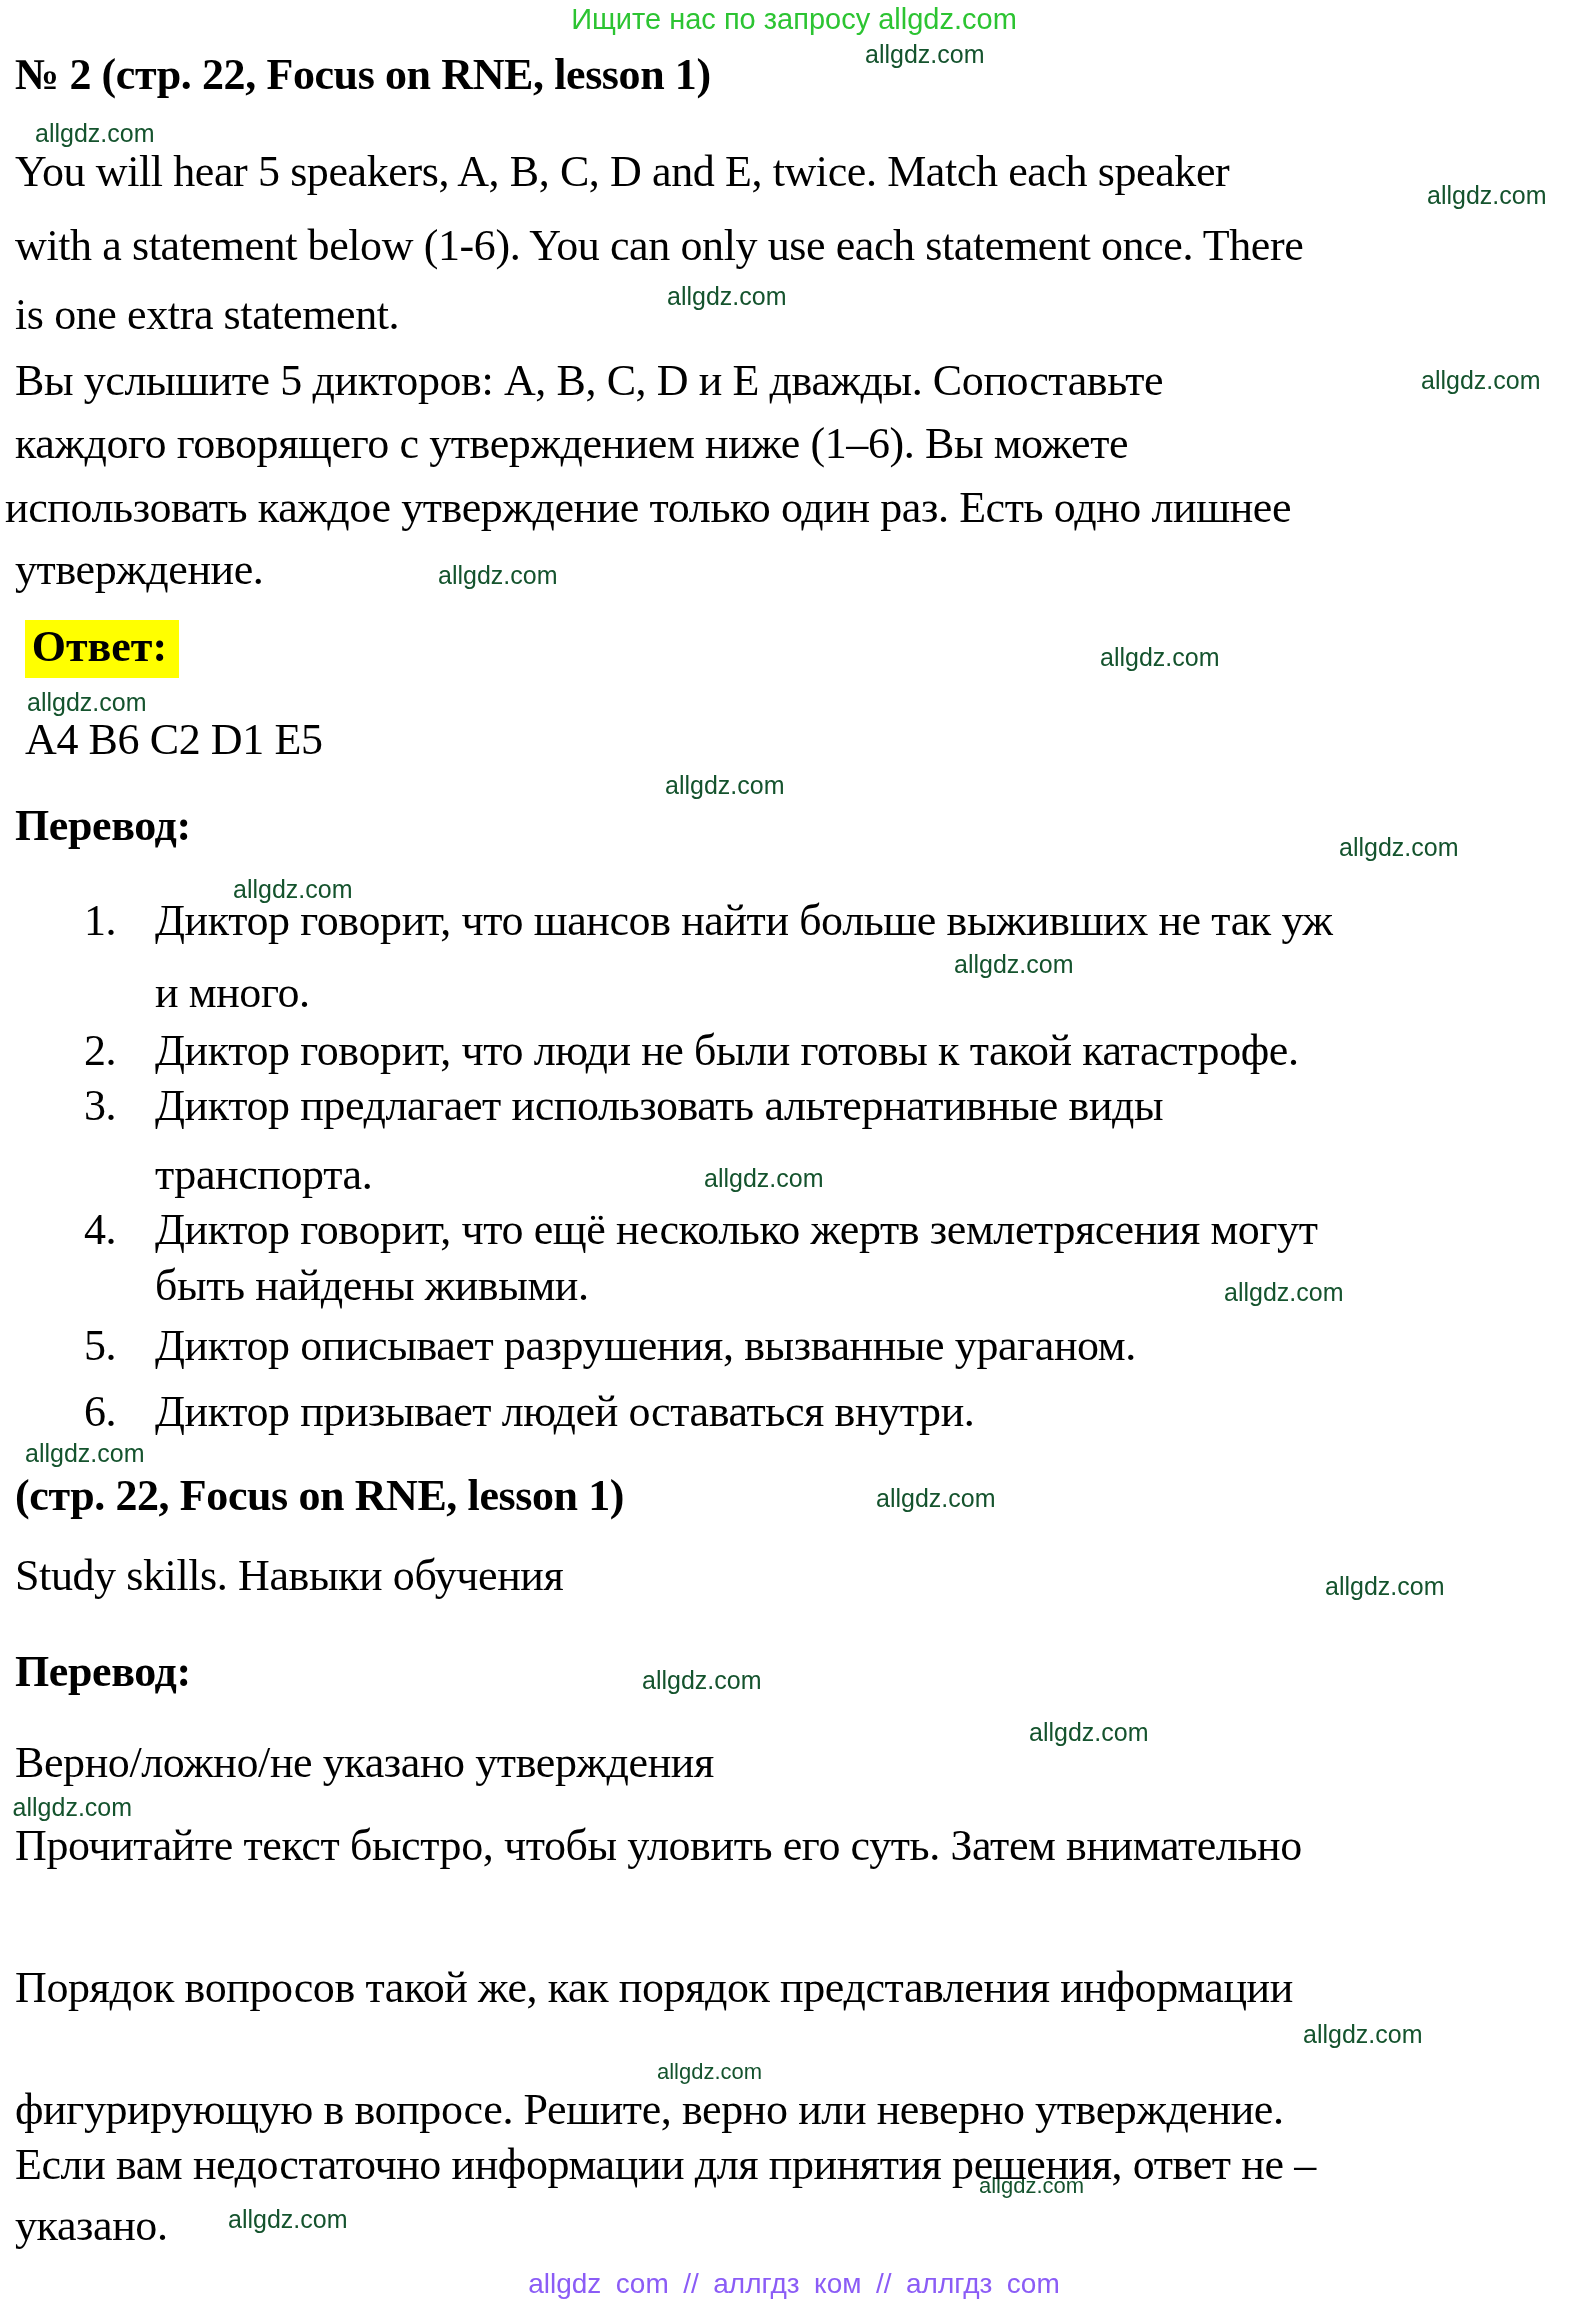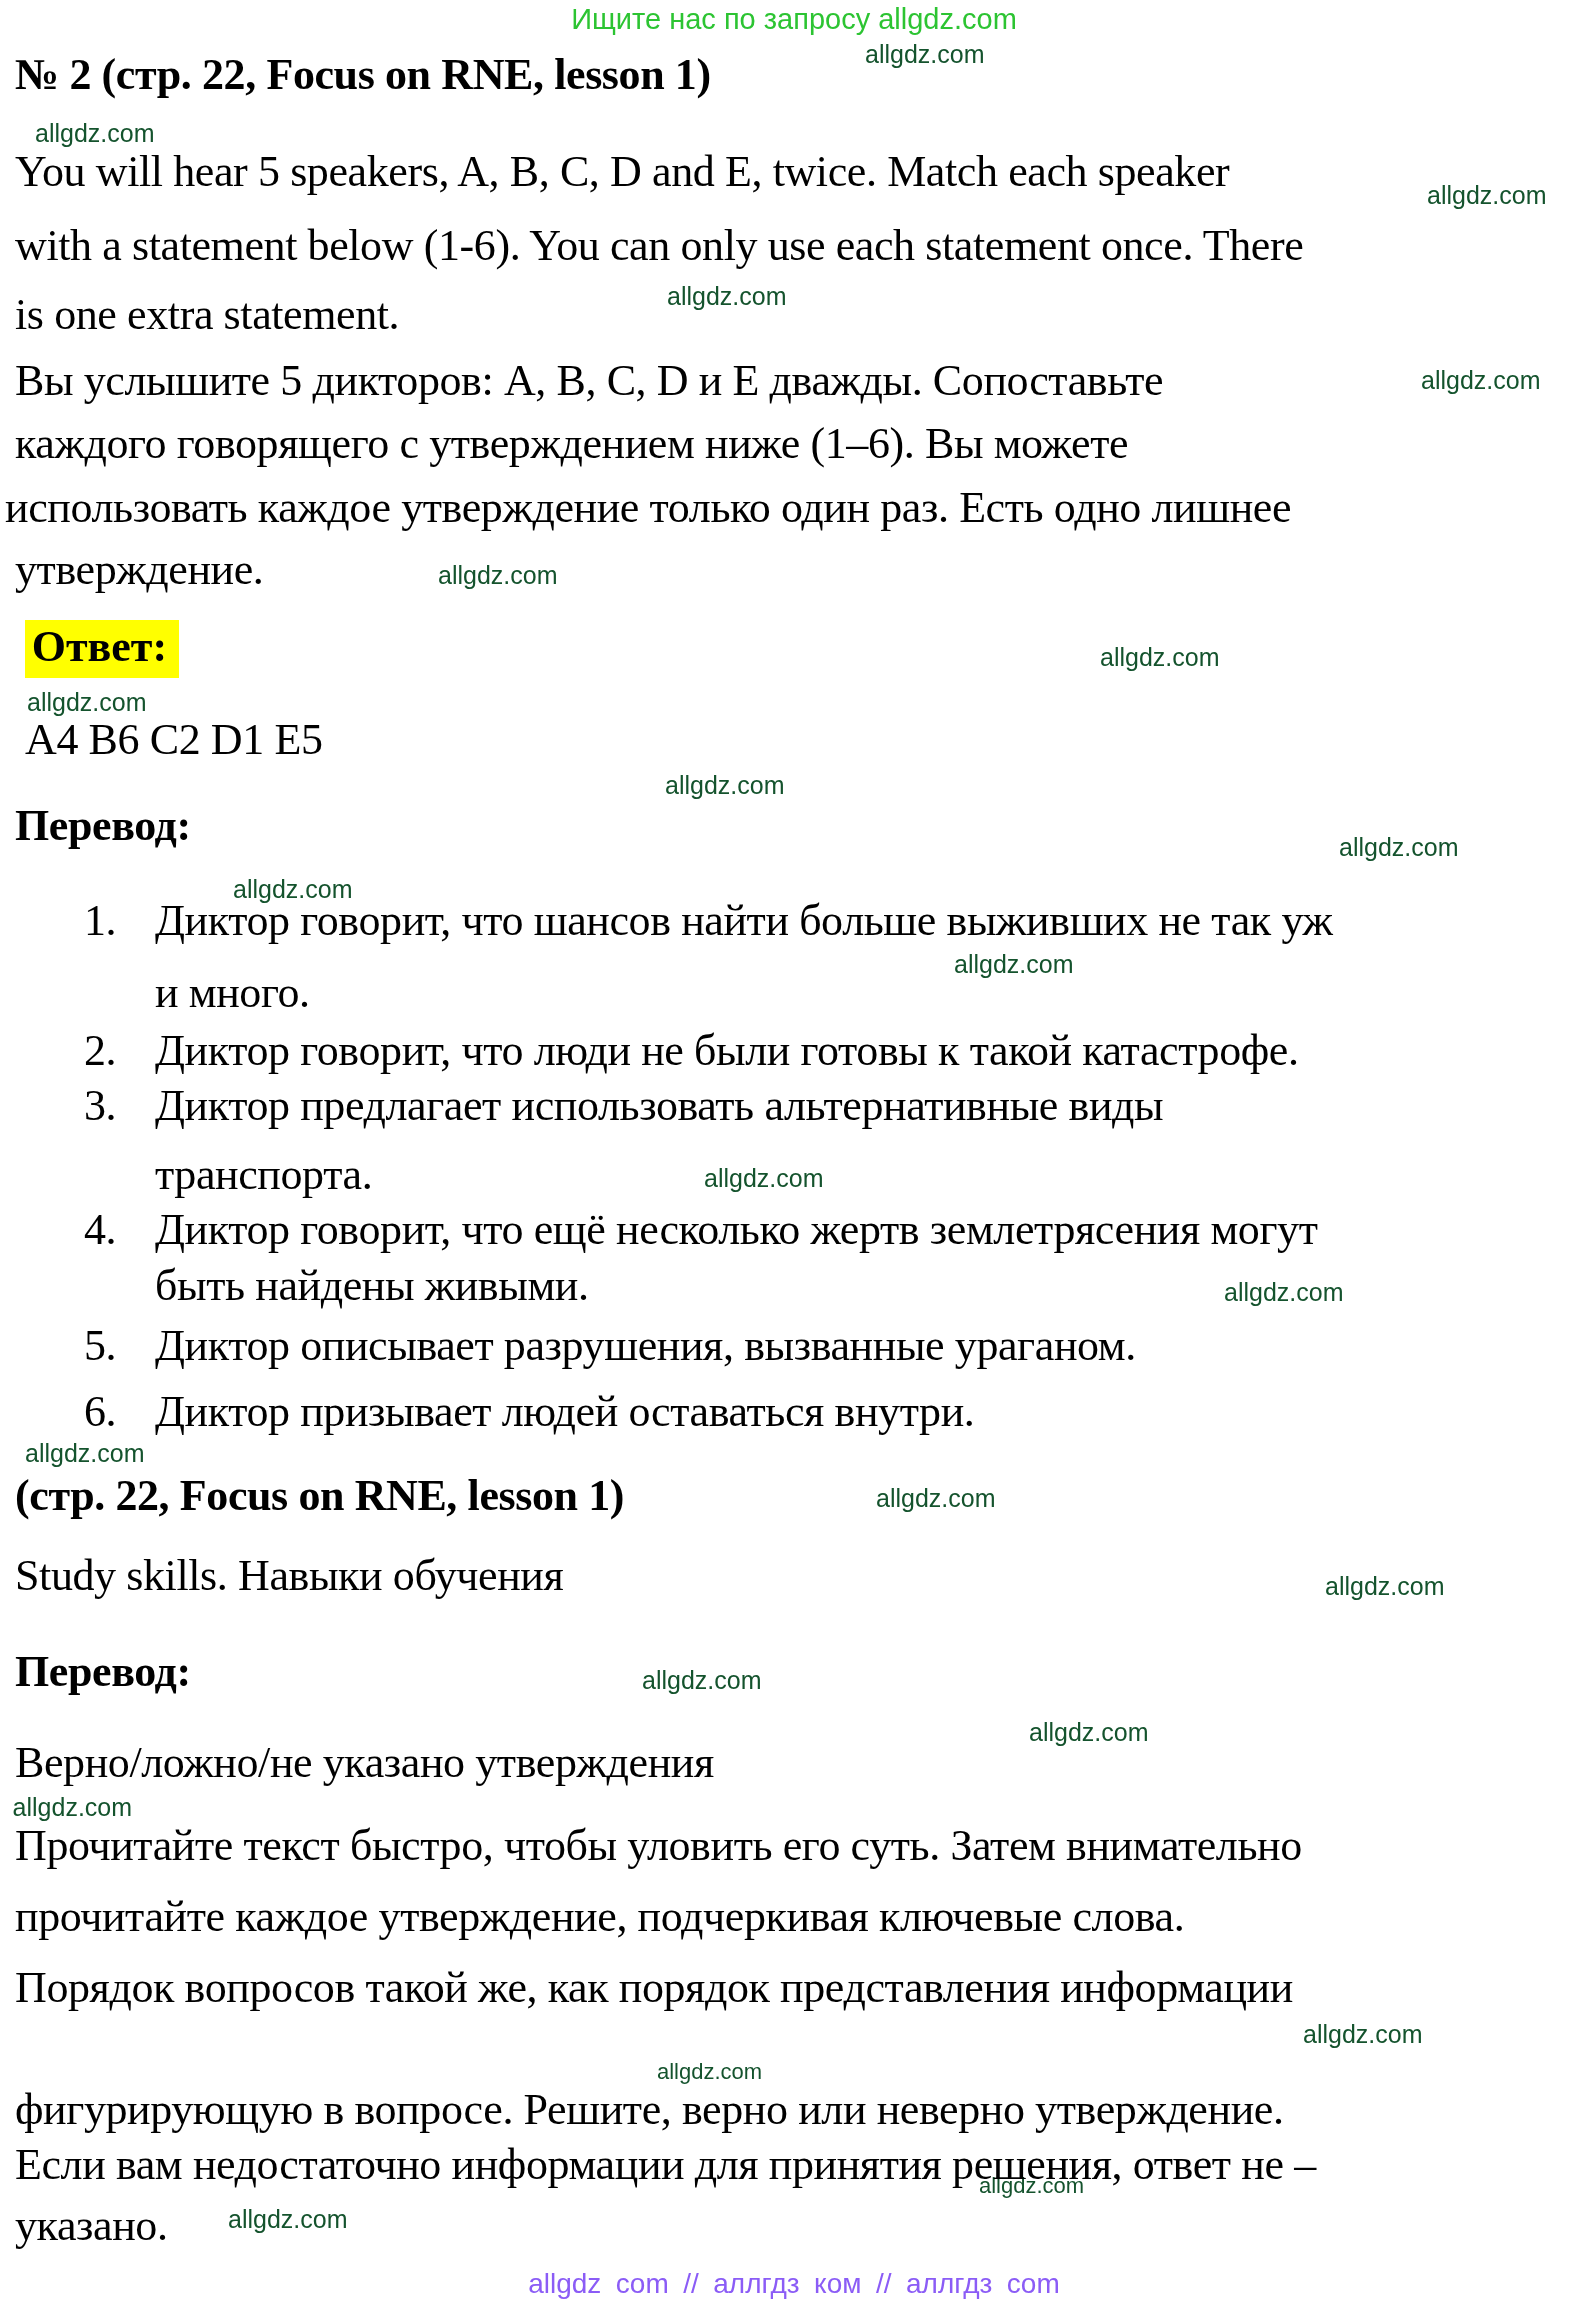--- a/index.html
+++ b/index.html
@@ -117,21 +117,20 @@
   <div class="line" style="left:84px; top:1323px;"><span class="snum">5.</span><span>Диктор описывает разрушения, вызванные ураганом.</span></div>
 
   <div class="line" style="left:84px; top:1389px;"><span class="snum">6.</span><span>Диктор призывает людей оставаться внутри.</span></div>
 
   <div class="line bold" style="left:15px; top:1473px;">(стр. 22, Focus on RNE, lesson 1)</div>
   <div class="line" style="left:15px; top:1553px;">Study skills. Навыки обучения</div>
   <div class="line bold" style="left:15px; top:1649px;">Перевод:</div>
   <div class="line" style="left:15px; top:1740px;">Верно/ложно/не указано утверждения</div>
 
   <div class="line" style="left:15px; top:1823px;">Прочитайте текст быстро, чтобы уловить его суть. Затем внимательно</div>
-  <div class="line" style="left:15px; top:1894px;">прочитайте каждое утверждение, подчеркивая ключевые слова.</div>
   <div class="line" style="left:15px; top:1965px;">Порядок вопросов такой же, как порядок представления информации</div>
   <div class="line" style="left:15px; top:2087px;">фигурирующую в вопросе. Решите, верно или неверно утверждение.</div>
   <div class="line" style="left:15px; top:2142px;">Если вам недостаточно информации для принятия решения, ответ не –</div>
   <div class="line" style="left:15px; top:2203px;">указано.</div>
 
   <div class="banner-bottom">allgdz com // аллгдз ком // аллгдз com</div>
 
 </div>
 
 

